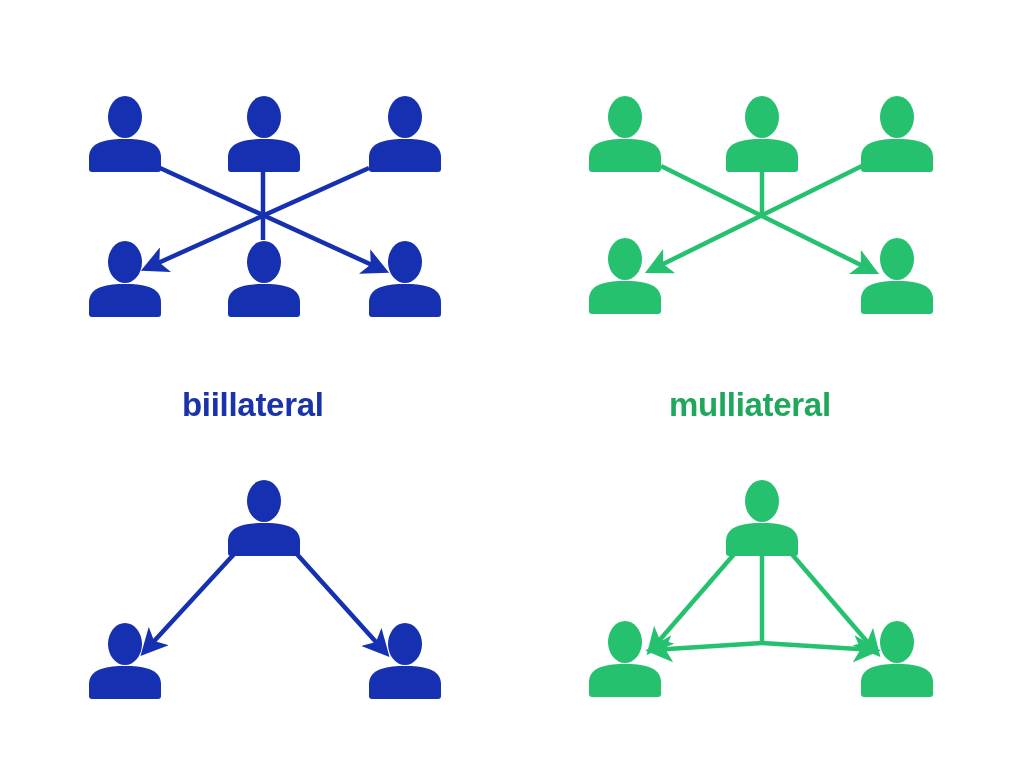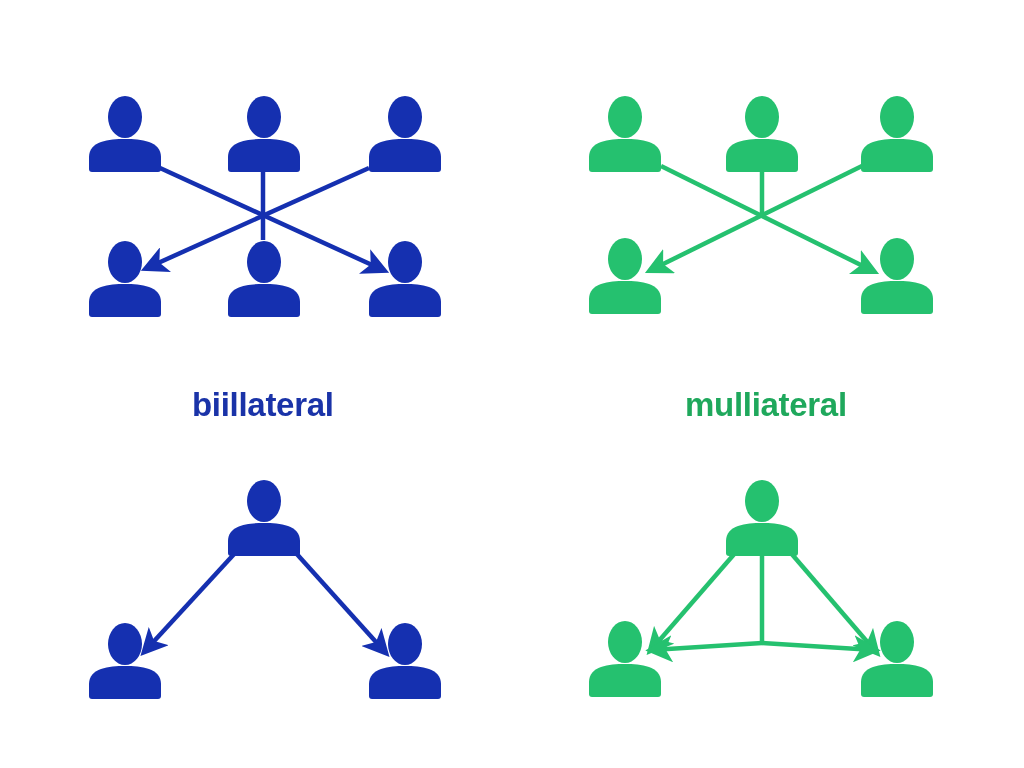--- a/index.html
+++ b/index.html
@@ -2,21 +2,21 @@
 <html><head>
   <meta charset="utf-8">
   <style>
     html, body { margin: 0; padding: 0; background: #ffffff; }
     body { width: 1024px; height: 768px; position: relative; overflow: hidden; font-family: "Liberation Sans", sans-serif; }
     #canvas { position: absolute; left: 0; top: 0; width: 1024px; height: 768px; }
     .label {
       position: absolute; top: 386px; font-weight: bold; font-size: 33px; letter-spacing: -0.3px;
       font-family: "Liberation Sans", "DejaVu Sans", sans-serif; white-space: nowrap;
     }
-    #label-bilateral { left: 192px; }
+    #label-bilateral { left: 182px; }
     #label-multilateral { left: 669px; }
   </style>
 </head>
 <body>
 
 <svg id="canvas" xmlns="http://www.w3.org/2000/svg" width="1024" height="768" viewBox="0 0 1024 768">
   <defs>
     <marker id="arrow-blue" markerWidth="6" markerHeight="6" refX="4.5" refY="3" orient="auto" markerUnits="strokeWidth">
       <path d="M0,0 L6,3 L0,6 L1.5,3 Z" fill="#1530b0"></path>
     </marker>
@@ -215,13 +215,13 @@
      Q 933 697 933 694
      L 933 682
      C 933 666 913 664 897 664
      C 881 664 861 666 861 682 Z" fill="#25c16f"></path>
         </g>
       </g>
     </g>
 </svg>
 
 <div id="label-bilateral" class="label" style="color: rgb(26, 51, 168);">biillateral</div>
-<div id="label-multilateral" class="label" style="color: rgb(31, 168, 92); margin-left: 16px;">mulliateral</div>
+<div id="label-multilateral" class="label" style="color: rgb(31, 168, 92);">mulliateral</div>
 
 </body></html>

